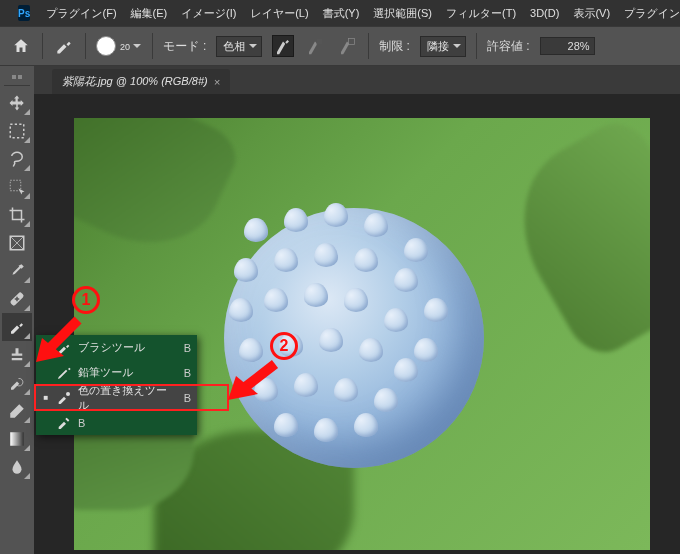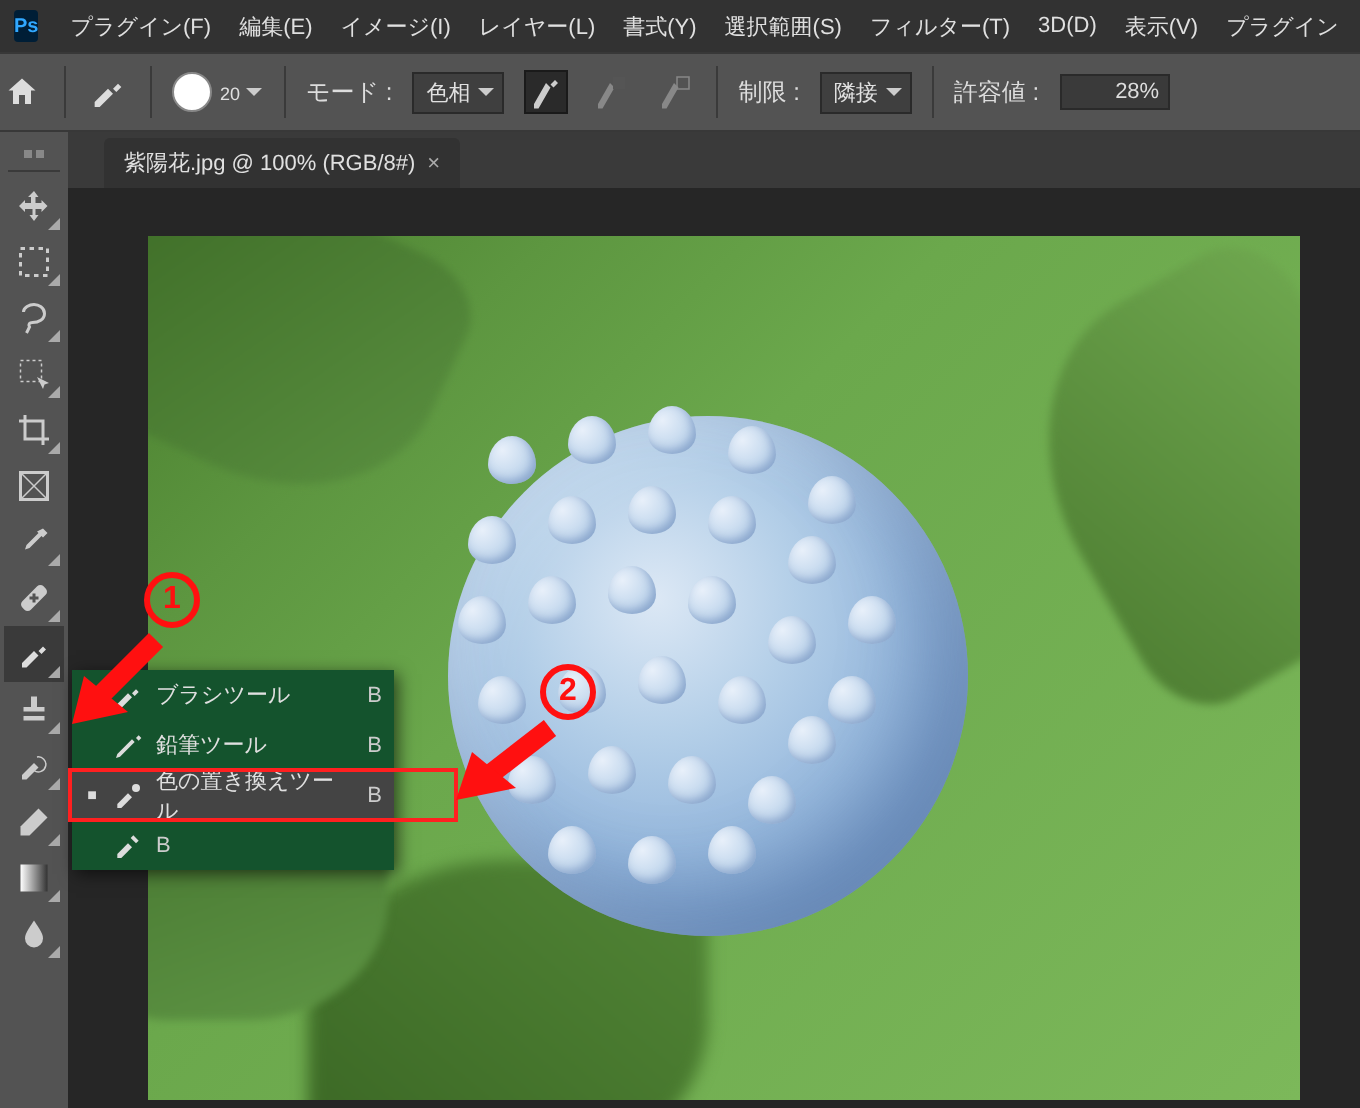--- a/index.html
+++ b/index.html
@@ -1,41 +1,41 @@
 <!DOCTYPE html>
 <html><head>
 <meta charset="utf-8">
 <style>
 * { margin: 0; padding: 0; box-sizing: border-box; font-family: "Meiryo", sans-serif; }
 body { background: #323232; width: 680px; height: 554px; overflow: hidden; color: #e0e0e0; font-size: 11px; }
-.menubar { background: #323232; height: 26px; display: flex; align-items: center; padding: 0 7px; gap: 2px; }
+.menubar { background: #323232; height: 26px; display: flex; align-items: center; padding: 0 18px; gap: 2px; }
 .menubar .ps { width: 20px; height: 16px; background: #001e36; color: #31a8ff; display: flex; align-items: center; justify-content: center; font-weight: bold; font-size: 10px; border-radius: 2px; margin-right: 8px; }
 .menubar .mi { padding: 3px 6px; cursor: pointer; white-space: nowrap; }
-.optbar { background: #535353; height: 40px; display: flex; align-items: center; padding: 0 0; gap: 10px; border-top: 1px solid #383838; border-bottom: 1px solid #383838; }
+.optbar { background: #535353; height: 40px; display: flex; align-items: center; padding: 0 10px; gap: 10px; border-top: 1px solid #383838; border-bottom: 1px solid #383838; }
 .home-ic { width: 18px; height: 18px; }
 .swatch { width: 20px; height: 20px; background: #fff; border-radius: 50%; border: 1px solid #888; }
 .sizelbl { font-size: 9px; margin-left: 2px; align-self: flex-end; margin-bottom: 4px; }
 .sep { width: 1px; height: 26px; background: #3a3a3a; }
 .optlbl { color: #ddd; font-size: 12px; }
 .dd { background: #3f3f3f; border: 1px solid #2a2a2a; padding: 2px 16px 2px 6px; position: relative; font-size: 11px; min-width: 46px; }
 .dd::after { content: ""; position: absolute; right: 4px; top: 50%; margin-top: -2px; border: 4px solid transparent; border-top-color: #ccc; }
 .iconbtn { width: 22px; height: 22px; display: flex; align-items: center; justify-content: center; border: 1px solid transparent; }
 .iconbtn.active { background: #2a2a2a; border: 1px solid #1a1a1a; }
 .tolbox { background: #3a3a3a; border: 1px solid #2a2a2a; padding: 2px 4px; font-size: 11px; width: 55px; text-align: right; color: #ddd; }
 .workrow { display: flex; height: calc(100% - 66px); }
 .leftcol { width: 34px; background: #535353; display: flex; flex-direction: column; align-items: center; padding-top: 6px; gap: 0; }
 .pnlgrip { width: 30px; height: 10px; display: flex; align-items: center; justify-content: center; }
 .pnlgrip span { display: block; width: 4px; height: 4px; background: #888; margin: 0 1px; }
 .ltool { width: 30px; height: 28px; display: flex; align-items: center; justify-content: center; position: relative; }
 .ltool.sel { background: #3a3a3a; }
 .ltool .corner { position: absolute; right: 2px; bottom: 2px; width: 0; height: 0; border: 3px solid transparent; border-right-color: #aaa; border-bottom-color: #aaa; }
 .divh { width: 26px; height: 1px; background: #3a3a3a; margin: 3px 0; }
 .docwrap { flex: 1; background: #262626; position: relative; }
 .tabbar { height: 28px; background: #3a3a3a; display: flex; align-items: flex-end; padding-left: 18px; }
-.tab { background: #323232; padding: 5px 10px; font-size: 11px; display: flex; align-items: center; gap: 6px; border-top-left-radius: 3px; border-top-right-radius: 3px; }
+.tab { background: #323232; padding: 5px 10px; font-size: 11px; display: flex; align-items: center; gap: 6px; border-top-left-radius: 3px; border-top-right-radius: 3px; font-style: italic; }
 .tab .x { color: #aaa; cursor: pointer; }
 .canvas { position: absolute; left: 40px; top: 52px; width: 576px; height: 432px; background: #1a1a1a; overflow: hidden; }
 .photo { width: 100%; height: 100%; position: relative; background: linear-gradient(135deg, #4a7f2e 0%, #5d9640 20%, #6ba84c 40%, #7cb85a 100%); }
 .leaf { position: absolute; border-radius: 50% 20% 50% 20%; filter: blur(2px); }
 .leaf.l1 { width: 180px; height: 140px; left: -30px; top: -20px; background: linear-gradient(120deg, #3d6b26, #5a9040); transform: rotate(25deg); }
 .leaf.l2 { width: 160px; height: 200px; right: -40px; top: 20px; background: linear-gradient(70deg, #4f7f33, #6fa84f); transform: rotate(-30deg); }
 .leaf.l3 { width: 200px; height: 160px; left: 80px; bottom: -40px; background: linear-gradient(40deg, #3a6624, #528636); filter: blur(4px); }
 .leaf.l4 { width: 140px; height: 120px; left: -20px; bottom: 40px; background: linear-gradient(160deg, #467530, #5e9544); }
 .flower { position: absolute; width: 300px; height: 300px; left: 130px; top: 70px; }
 .cluster { position: absolute; width: 260px; height: 260px; left: 20px; top: 20px; border-radius: 50%; background: radial-gradient(circle at 40% 35%, #dce8f5, #b4cfe8 30%, #96b8dd 55%, #7ba1cf 80%); box-shadow: inset -20px -20px 40px rgba(60,90,140,0.4), inset 10px 10px 30px rgba(255,255,255,0.3); }

